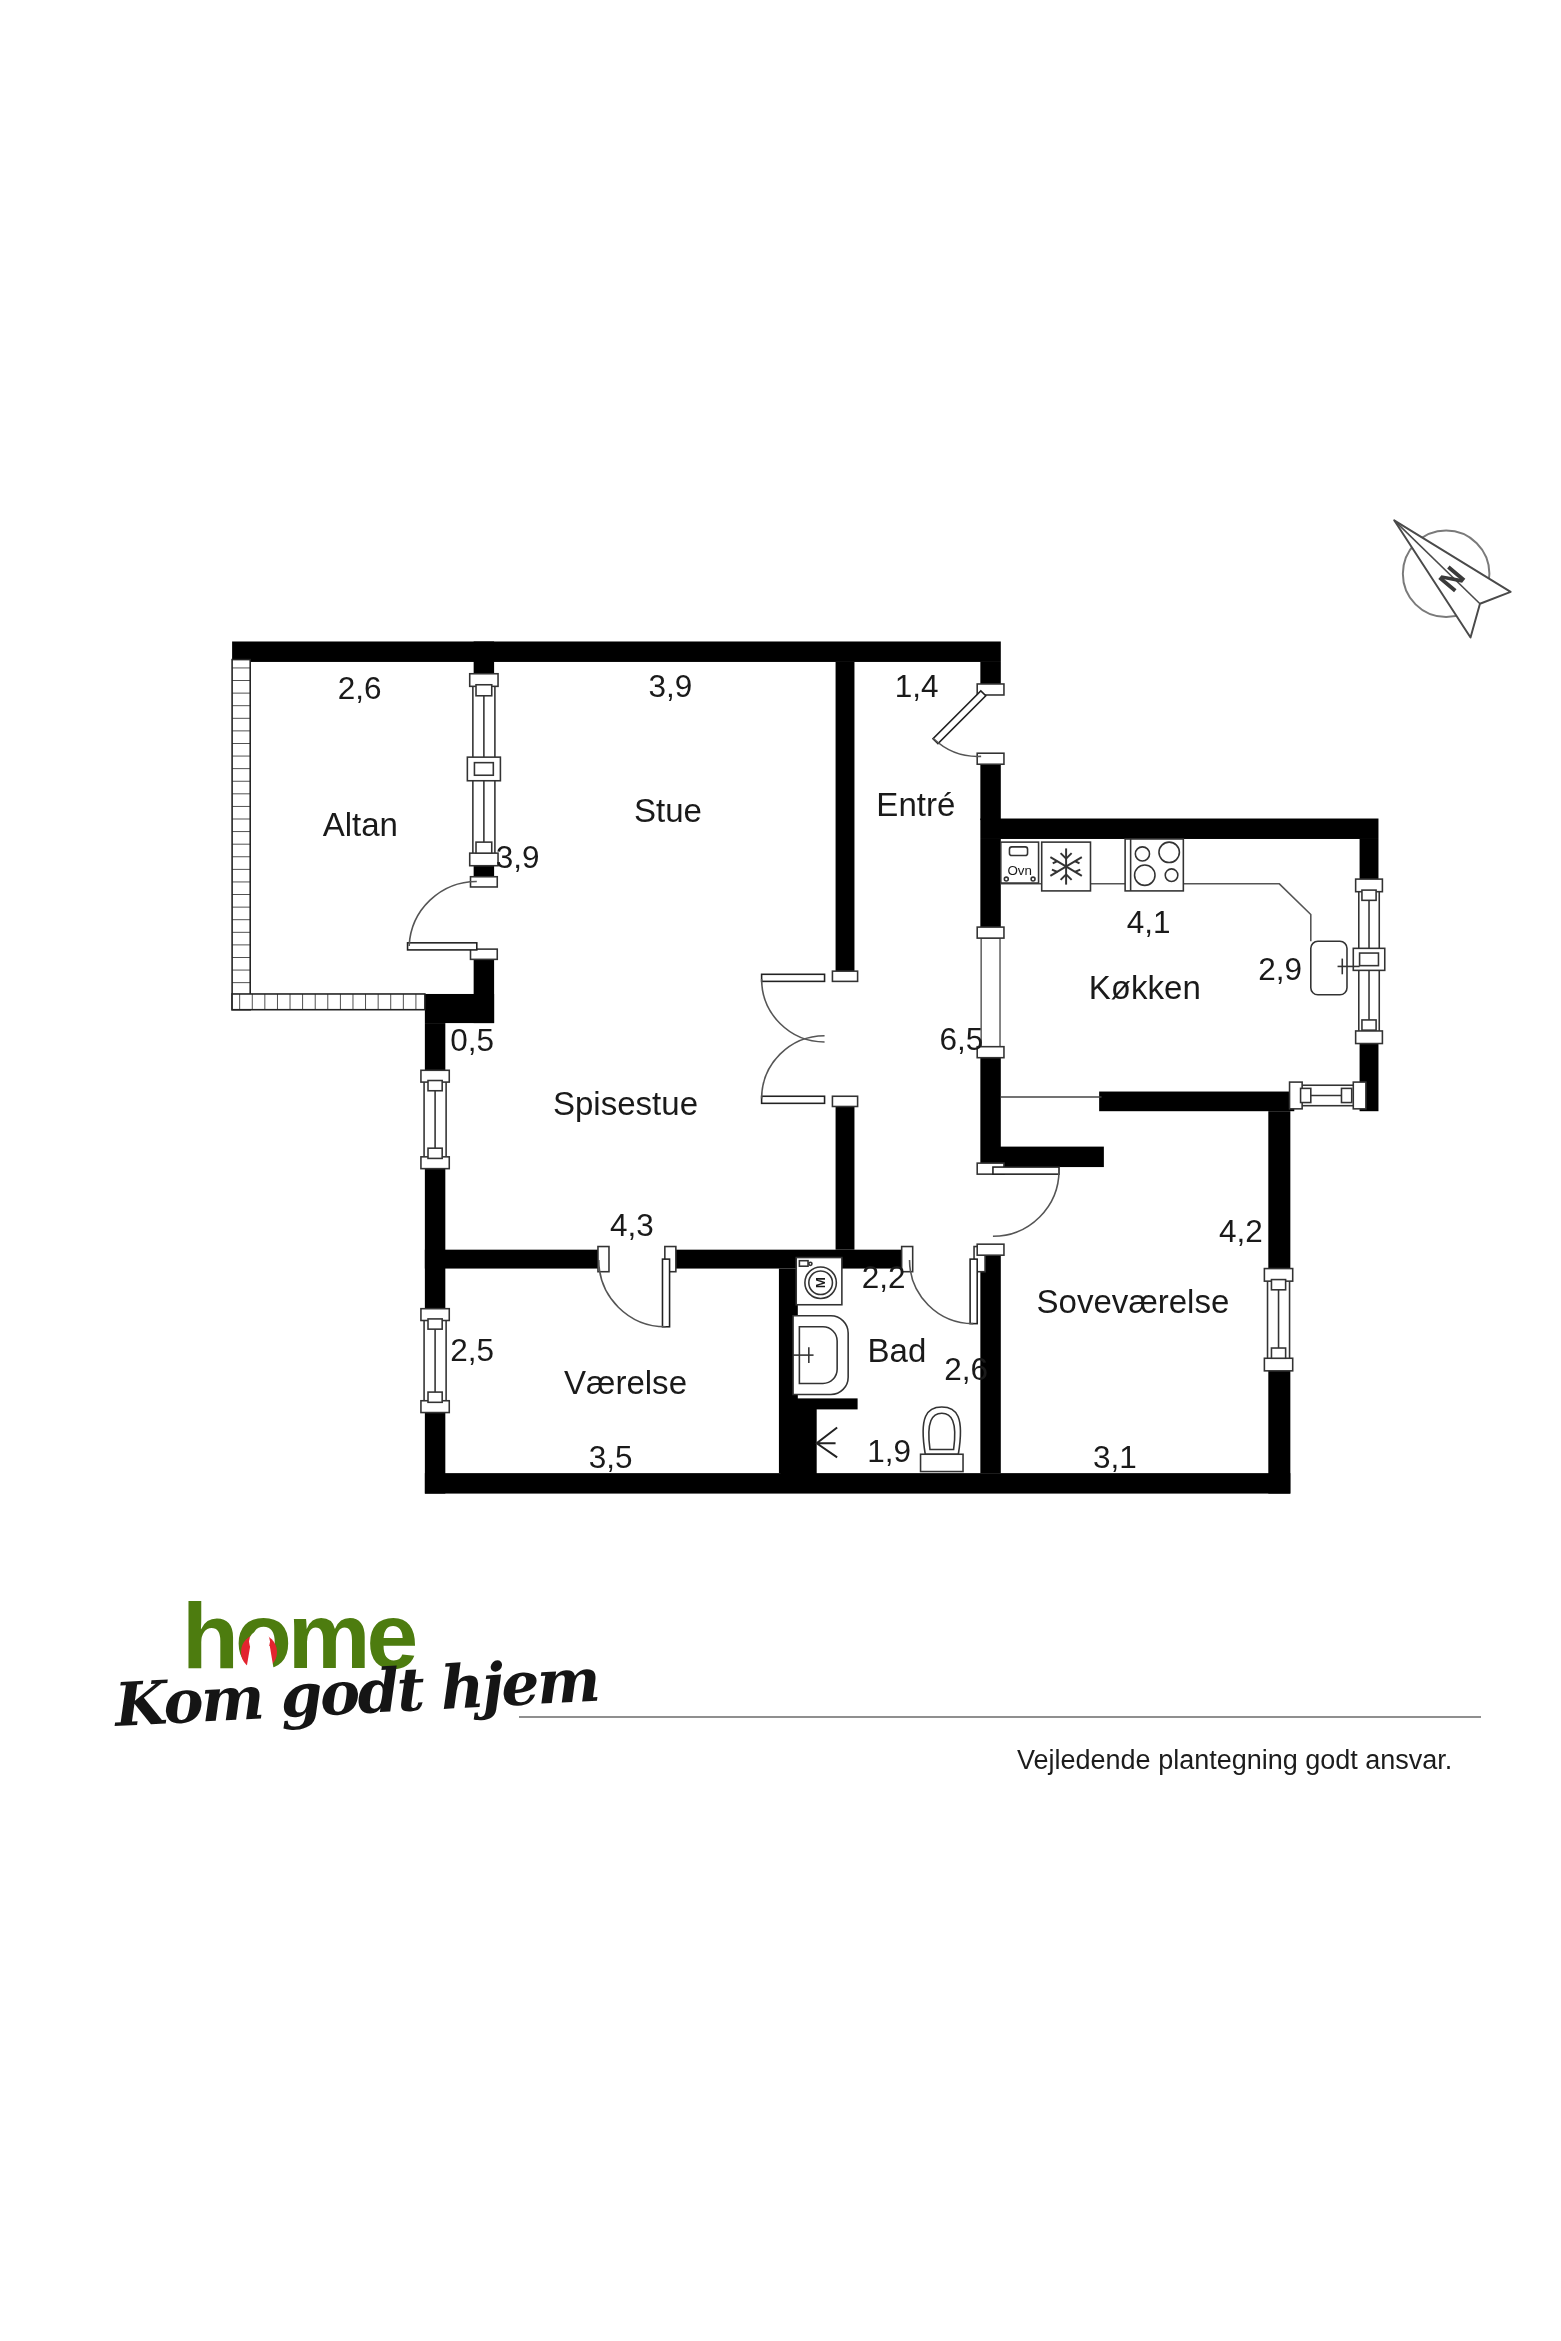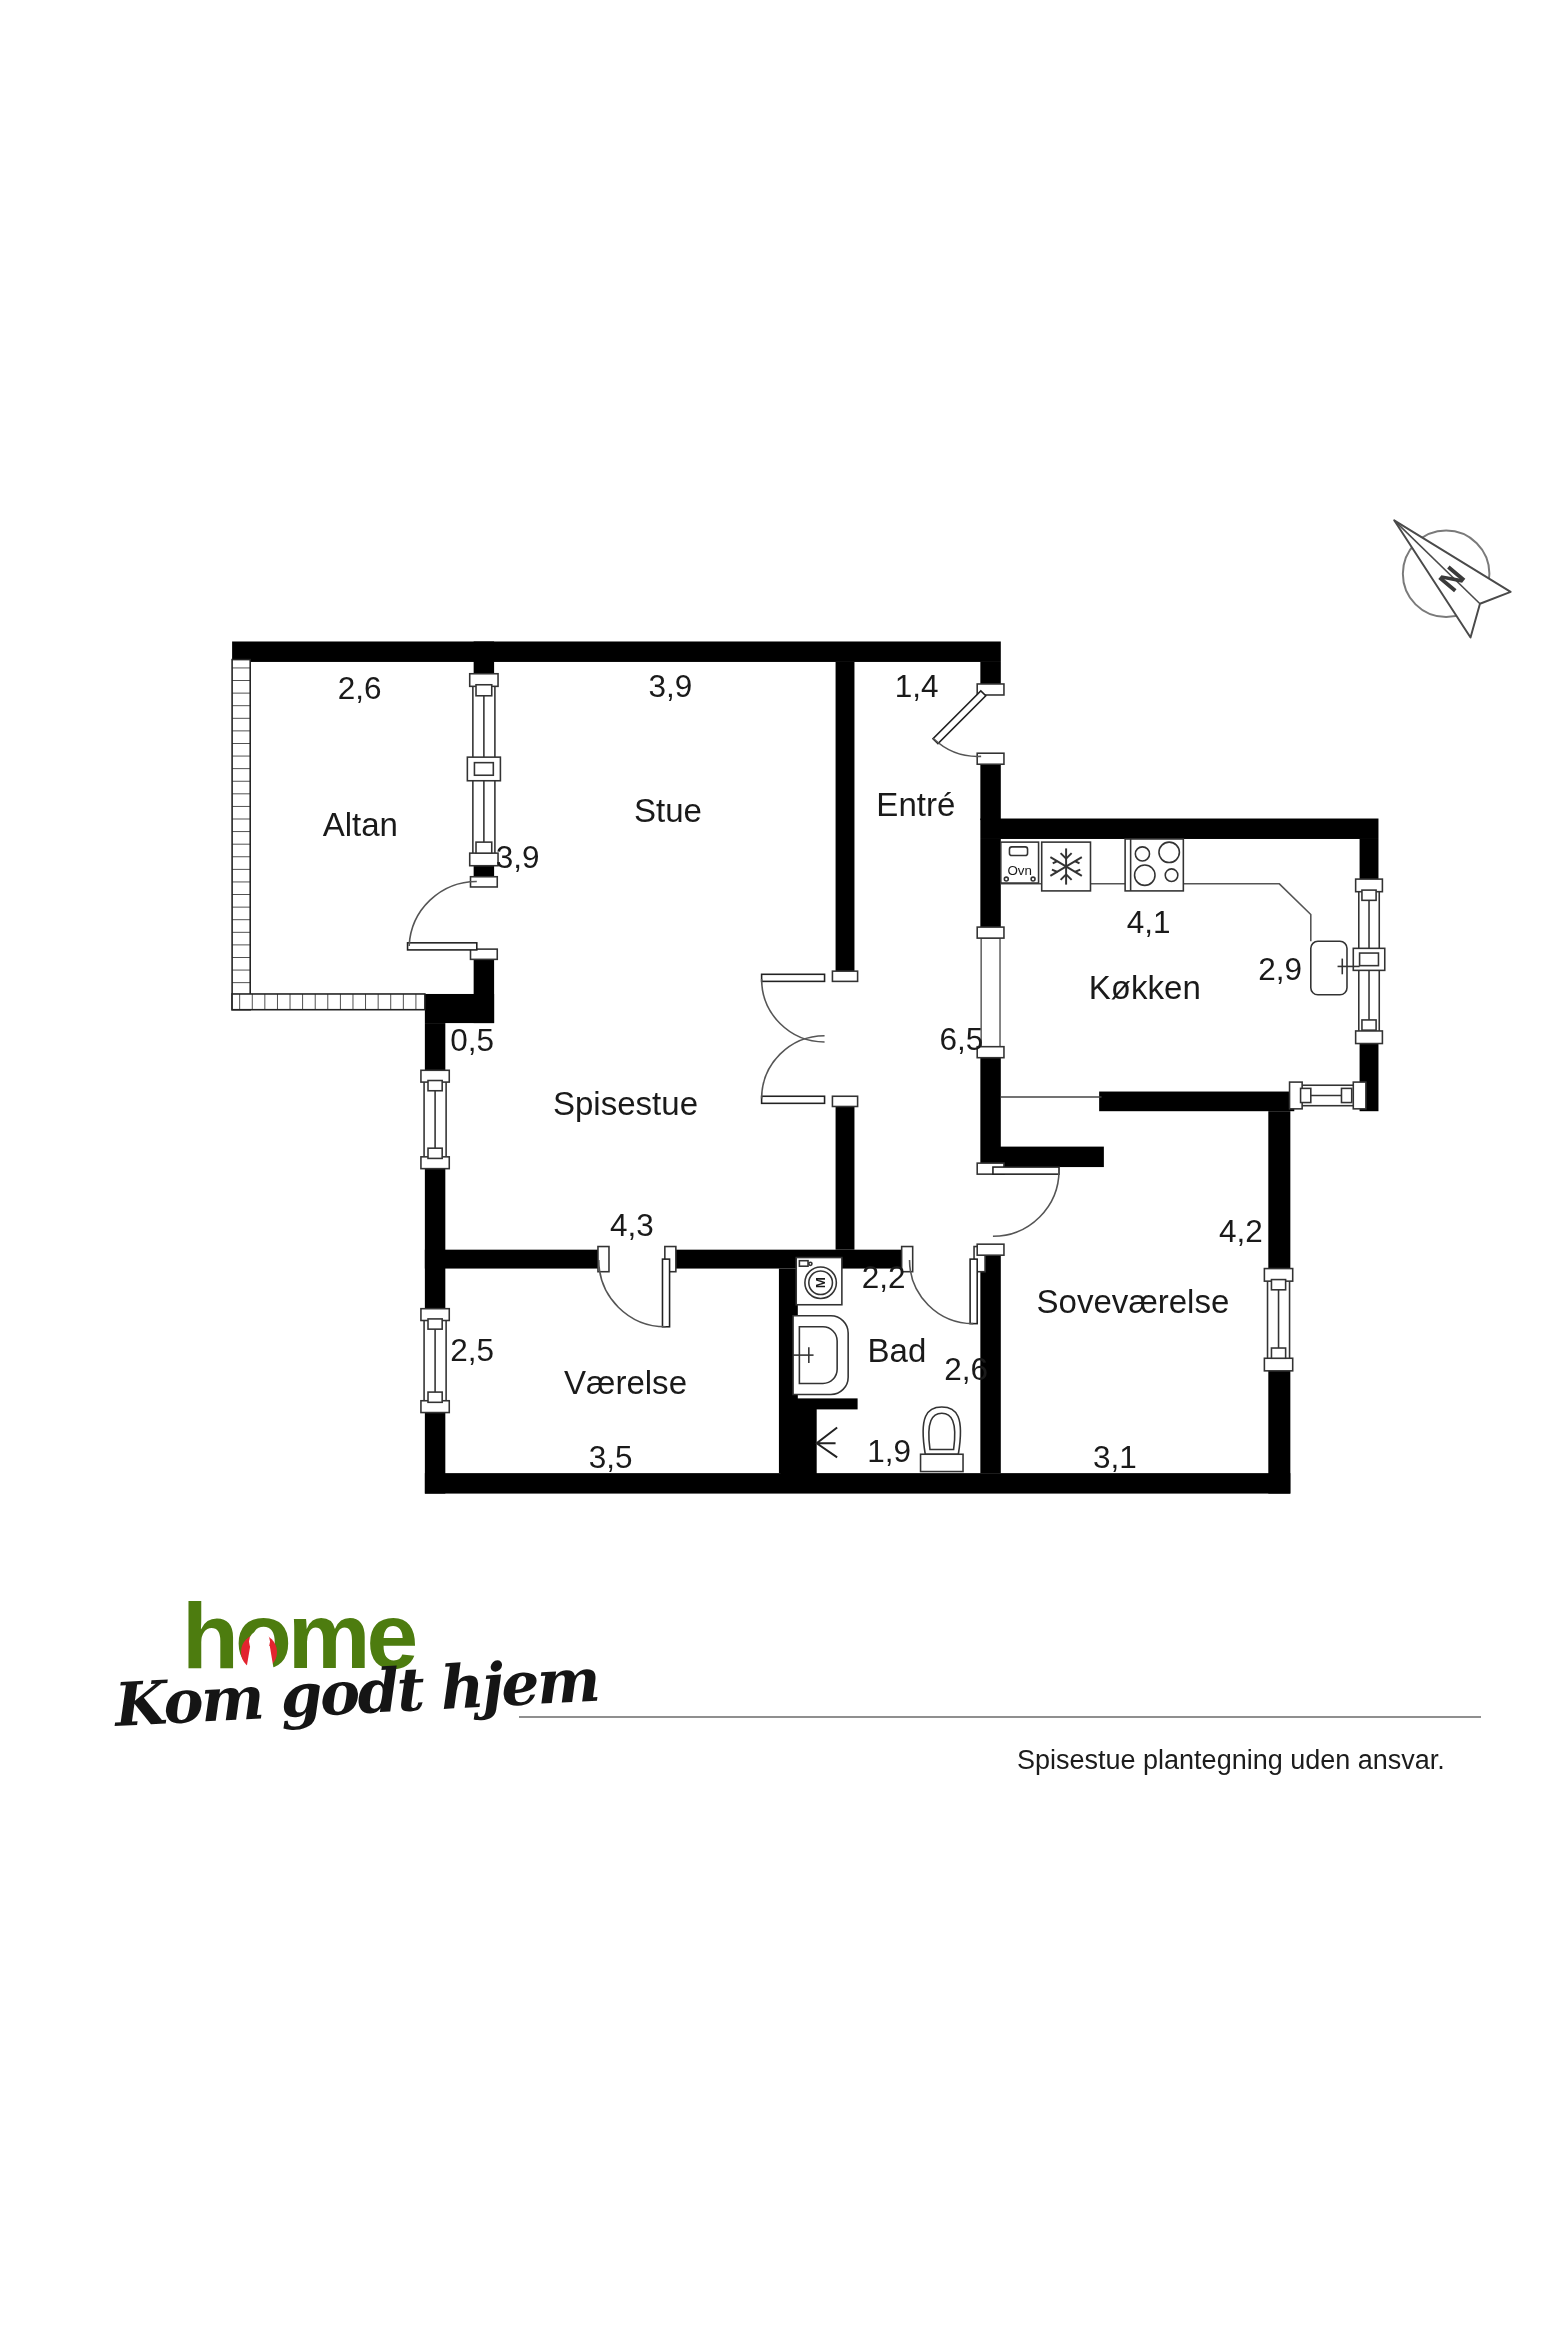--- a/index.html
+++ b/index.html
@@ -291,16 +291,16 @@
     <text class="north-label" x="1846" y="748" text-anchor="middle" transform="rotate(-50 1846 736)">N</text>
   </g>
 </svg>
 
 <div class="brand" style="color: #4d7c0f; margin-left: 18px;">home</div>
 <div class="keyhole-fill" style="left: 241px; top: 1634px; background: rgb(227, 36, 47);"></div>
 <div class="keyhole-circle"></div>
 <div class="keyhole-flare"></div>
 <div class="tagline">Kom godt hjem</div>
 <div class="divider"></div>
-<div class="disclaimer">Spisestue plantegning uden ansvar.</div>
+<div class="disclaimer">Vejledende plantegning godt ansvar.</div>
 
 </div>
 
 
 </body></html>

